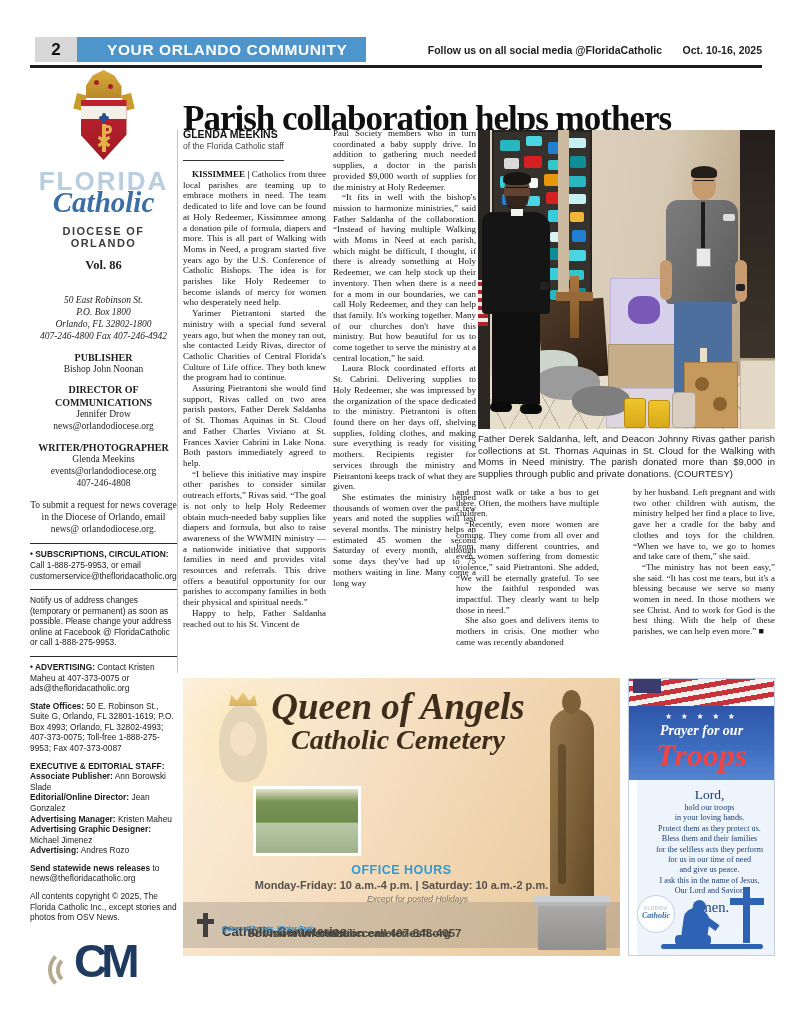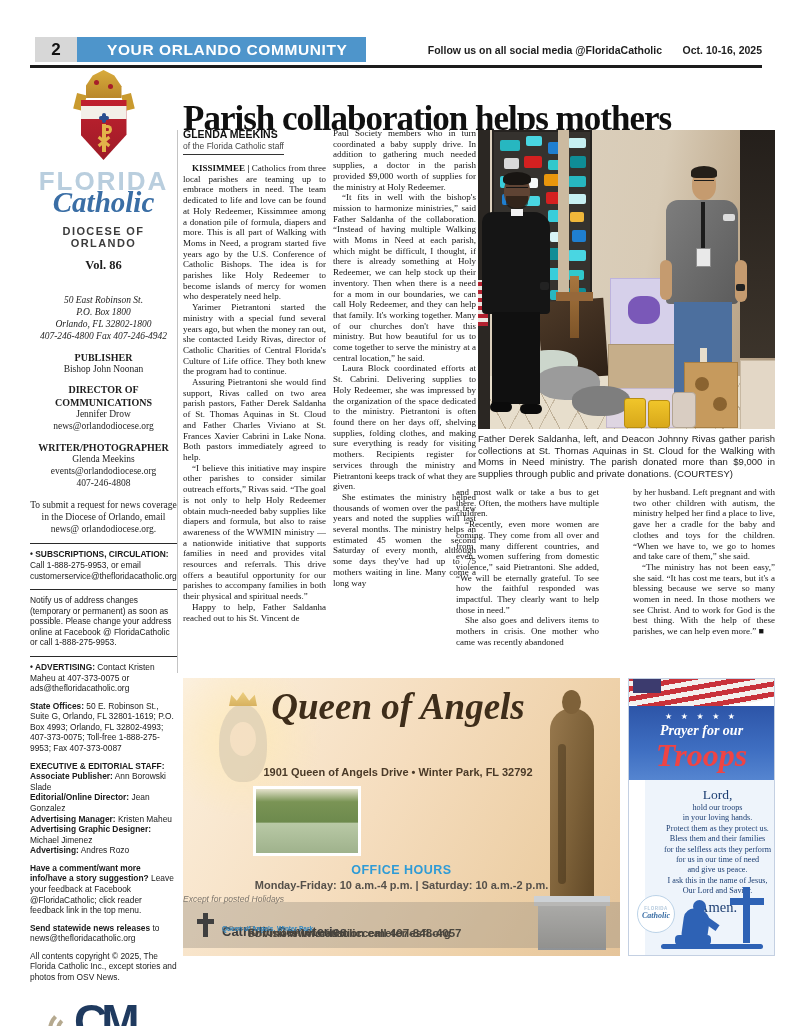--- a/index.html
+++ b/index.html
@@ -67,21 +67,21 @@
   .col{position:absolute;top:128px;width:143px;height:546px;overflow:hidden;
        font:9px/10.7px "Liberation Serif",serif;text-align:justify;color:#141414;}
   .col p{margin:0;text-indent:9px;}
   .col p.noind{text-indent:0;}
   .c1{left:183px;} .c2{left:333px;}
   .c3,.c4{top:487px;height:188px;}
   .c3{left:456px;} .c4{left:633px;width:142px;}
   .byline{text-align:left;margin-bottom:8px;}
   .bname{display:block;font:bold 10.5px "Liberation Sans",sans-serif;color:#111;}
   .baff{display:inline-block;font:8.5px "Liberation Sans",sans-serif;color:#444;
-        border-bottom:1.3px solid #333;padding-bottom:3px;margin-top:1px;}
+        border-bottom:1.3px solid #333;padding-bottom:9px;margin-top:1px;}
   .dateline{font-weight:bold;}
 
   
   .photo{position:absolute;left:478px;top:130px;width:297px;height:299px;overflow:hidden;
          background:linear-gradient(100deg,#ddd2c0 0%,#d8cbb6 55%,#c2ae92 78%,#a8937a 100%);}
   .photo div,.photo i{position:absolute;display:block;}
   .ph-floor{left:0;top:246px;width:297px;height:53px;background:#e7decc;
     background-image:repeating-linear-gradient(62deg,rgba(150,130,100,.5) 0 1px,transparent 1px 24px),
                      repeating-linear-gradient(-62deg,rgba(150,130,100,.4) 0 1px,transparent 1px 26px);}
   .ph-darkL{left:0;top:0;width:12px;height:299px;background:#2b2723;}
@@ -155,21 +155,21 @@
   .cem-t2{left:50px;top:48px;width:330px;text-align:center;font:italic bold 28px/1 "Liberation Serif",serif;color:#3e2d1a;}
   .cem-addr{left:50px;top:88px;width:330px;text-align:center;font:bold 11px "Liberation Sans",sans-serif;color:#4a3a28;}
   .cem-photos{left:70px;top:108px;display:flex;gap:5px;}
   .cem-photos .ph{width:108px;height:70px;border:3px solid #fff;box-sizing:border-box;}
   .ph-a{background:linear-gradient(180deg,#9ec7e6 0%,#cfe3f2 34%,#f7f7f5 35%,#e0dcd4 100%);}
   .ph-b{background:linear-gradient(180deg,#d8d8d8 0%,#9c9c9c 42%,#cac5bd 43%,#a8a49c 100%);}
   .ph-c{background:linear-gradient(180deg,#e6e3cd 0%,#7a9455 20%,#6d8a4d 52%,#b9c9a6 53%,#9fb28c 100%);}
   .cem-oh{left:0;top:185px;width:100%;text-align:center;font:bold 12.5px "Liberation Sans",sans-serif;
           color:#2e9bd6;letter-spacing:.5px;}
   .cem-hours{left:0;top:201px;width:100%;text-align:center;font:600 11px "Liberation Sans",sans-serif;color:#55504a;}
-  .cem-note{left:0;top:216px;width:100%;text-align:left;font:italic 8.5px "Liberation Sans",sans-serif;color:#7a746c;}
+  .cem-note{left:16px;top:216px;width:100%;text-align:center;font:italic 8.5px "Liberation Sans",sans-serif;color:#7a746c;}
   .cem-bar{left:0;bottom:8px;width:100%;height:46px;background:rgba(150,142,128,.38);display:flex;align-items:center;position:absolute;}
   .cc-logo{display:flex;align-items:center;gap:7px;margin-left:12px;position:static!important;}
   .cc-cross{position:static!important;width:20px;height:24px;flex:0 0 auto;position:relative!important;}
   .cc-cross b{position:absolute;left:8px;top:0;width:5px;height:24px;background:#3f3f3f;}
   .cc-cross u{position:absolute;left:2px;top:6px;width:17px;height:5px;background:#3f3f3f;}
   .cc-text{position:static!important;text-align:left;}
   .cc1{font:bold 13px/1 "Liberation Sans",sans-serif;color:#3c3c3c;}
   .cc2{font:6px/1.3 "Liberation Sans",sans-serif;color:#555;}
   .cc3{font:bold 6.5px/1.3 "Liberation Sans",sans-serif;color:#2e86c1;}
   .cem-info{position:static!important;margin-left:26px;font:bold 11.5px/1.4 "Liberation Sans",sans-serif;
@@ -180,21 +180,21 @@
              border:1px solid #c4d0e2;box-sizing:border-box;overflow:hidden;}
   .ad-troops div{position:absolute;}
   .tflag{left:-8px;top:-4px;width:164px;height:32px;transform:rotate(-2deg);
          background:repeating-linear-gradient(172deg,#c8323a 0 5px,#f3f1ee 5px 10px);
          border-radius:0 0 50% 40%/0 0 16px 10px;}
   .tcanton{left:4px;top:0;width:28px;height:14px;background:#3c3b6e;}
   .thead{left:0;top:27px;width:100%;height:74px;background:linear-gradient(180deg,#2d55a8,#3f6fc2 60%,#5585d0);}
   .tstars{left:0;top:33px;width:100%;text-align:center;color:#fff;font:8px "DejaVu Sans",sans-serif;letter-spacing:3px;}
   .tt1{left:0;top:44px;width:100%;text-align:center;color:#fff;font:italic bold 14px "Liberation Serif",serif;}
   .tt2{left:0;top:60px;width:100%;text-align:center;color:#ef4444;font:italic bold 32px/1 "Liberation Serif",serif;}
-  .tbody{left:16px;top:101px;width:100%;height:176px;background:#eef4fb;text-align:center;color:#1c3e72;}
+  .tbody{left:8px;top:101px;width:100%;height:176px;background:#eef4fb;text-align:center;color:#1c3e72;}
   .tlord{position:static!important;font:13.5px "Liberation Serif",serif;margin-top:7px;}
   .tline{position:static!important;font:8.2px/10.4px "Liberation Serif",serif;}
   .tamen{position:static!important;font:14.5px "Liberation Serif",serif;margin-top:2px;}
   .tscene{left:0;bottom:0;width:100%;height:66px;}
   .tscene i{position:absolute;display:block;background:#2e62b5;}
   .tcv{right:24px;bottom:12px;width:7px;height:56px;}
   .tch{right:10px;bottom:50px;width:34px;height:7px;}
   .tshead{left:64px;bottom:42px;width:13px;height:13px;border-radius:50%;}
   .tsbody{left:54px;bottom:16px;width:26px;height:30px;border-radius:10px 12px 4px 4px;transform:rotate(8deg);}
   .tsleg{left:46px;bottom:10px;width:36px;height:10px;border-radius:4px;}
@@ -277,21 +277,20 @@
     <p class="sans-block"><b>• ADVERTISING:</b><span> Contact Kristen Maheu at 407-373-0075 or ads@thefloridacatholic.org</span></p>
     <p class="sans-block"><b>State Offices:</b><span> 50 E. Robinson St., Suite G, Orlando, FL 32801-1619; P.O. Box 4993; Orlando, FL 32802-4993; 407-373-0075; Toll-free 1-888-275-9953; Fax 407-373-0087</span></p>
     <p class="sans-block">
       <b>EXECUTIVE &amp; EDITORIAL STAFF:</b><br>
       <b>Associate Publisher:</b><span> Ann Borowski Slade</span><br>
       <b>Editorial/Online Director:</b><span> Jean Gonzalez</span><br>
       <b>Advertising Manager:</b><span> Kristen Maheu</span><br>
       <b>Advertising Graphic Designer:</b><span> Michael Jimenez</span><br>
       <b>Advertising:</b><span> Andres Rozo</span>
     </p>
-    <p class="sans-block"><b>Have a comment/want more info/have a story suggestion?</b><span>  Leave your feedback at Facebook @FloridaCatholic; click reader feedback link in the top menu.</span></p>
     <p class="sans-block"><b>Send statewide news releases</b><span> to news@thefloridacatholic.org</span></p>
     <p class="sans-block">All contents copyright © 2025, The Florida Catholic Inc., except stories and photos from OSV News.</p>
     <div class="cm">
       <i class="wave w1"></i>
       <i class="wave w2"></i>
       <span class="letters">CM</span>
       <span class="ccross"></span>
 
     </div>
   </div>
@@ -429,21 +428,21 @@
         <div class="crown"></div>
     </div>
     <div class="jesus">
       <div class="bod"></div>
         <div class="hd"></div>
         <div class="fold"></div>
       <div class="ped"></div>
         <div class="pedtop"></div>
     </div>
     <div class="cem-t1">Queen of Angels</div>
-    <div class="cem-addr">1901 Queen of Angels Drive  •  Winter Park, FL 32792</div>
+    <div class="cem-t2">Catholic Cemetery</div>
     <div class="cem-photos">
       <div class="ph ph-a"></div>
       <div class="ph ph-b"></div>
       <div class="ph ph-c"></div>
     </div>
     <div class="cem-oh">OFFICE HOURS</div>
     <div class="cem-hours">Monday-Friday: 10 a.m.-4 p.m. | Saturday: 10 a.m.-2 p.m.</div>
     <div class="cem-note">Except for posted Holidays</div>
     <div class="cem-bar">
       <div class="cc-logo">

